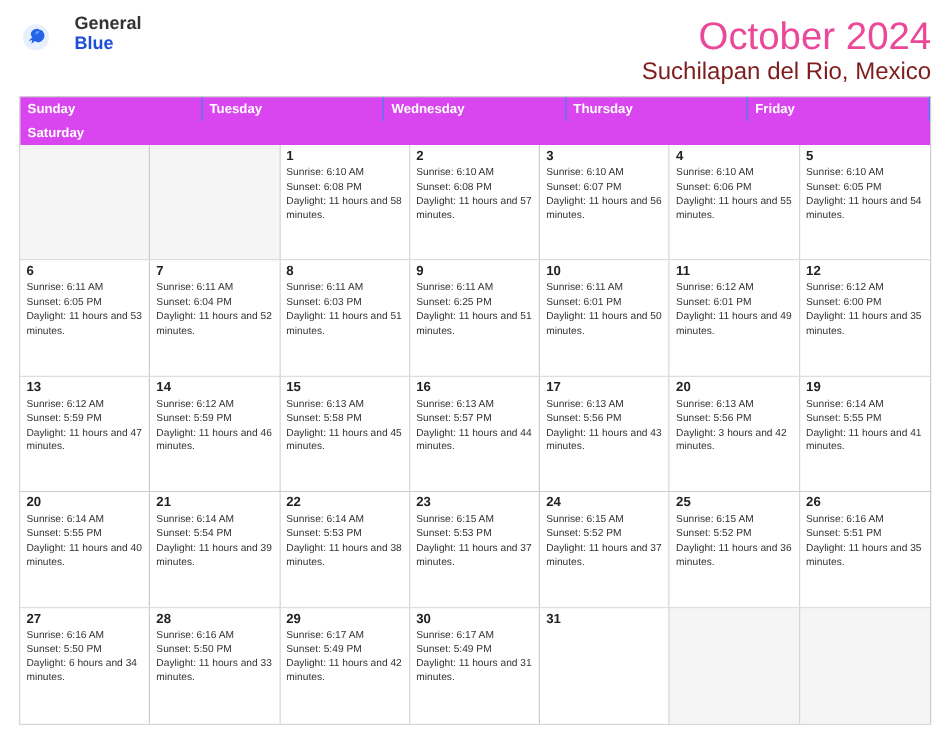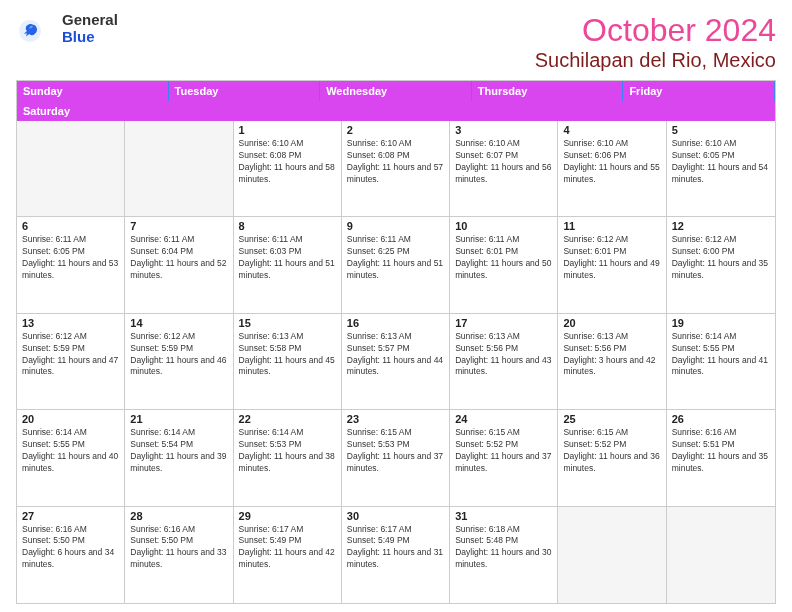--- a/index.html
+++ b/index.html
@@ -380,24 +380,19 @@
           <div class="cal-cell">
         <div class="day-num">30</div>
         <div class="cell-info">
           <span>Sunrise: 6:17 AM</span><br>
           <span>Sunset: 5:49 PM</span><br>
           <span>Daylight: 11 hours and 31 minutes.</span>
         </div>
       </div>
           <div class="cal-cell">
         <div class="day-num">31</div>
-        <div class="cell-info">
-          <span>Sunrise: 6:18 AM</span><br>
-          <span>Sunset: 5:48 PM</span><br>
-          <span>Daylight: 11 hours and 30 minutes.</span>
-        </div>
       </div>
           <div class="cal-cell empty"></div>
           <div class="cal-cell empty"></div>
         </div>
       </div>
   </div>
 </div>
 
 </body></html>

